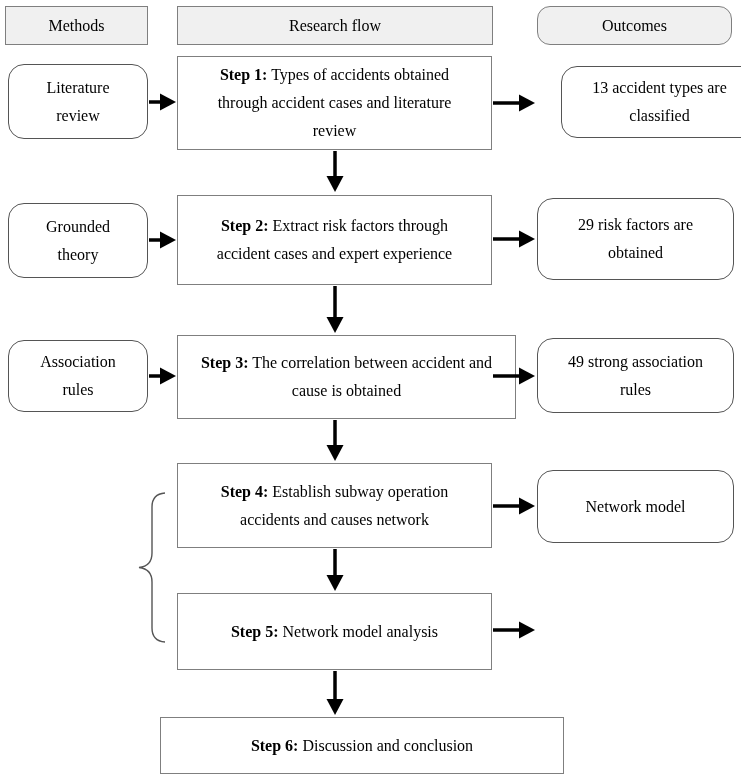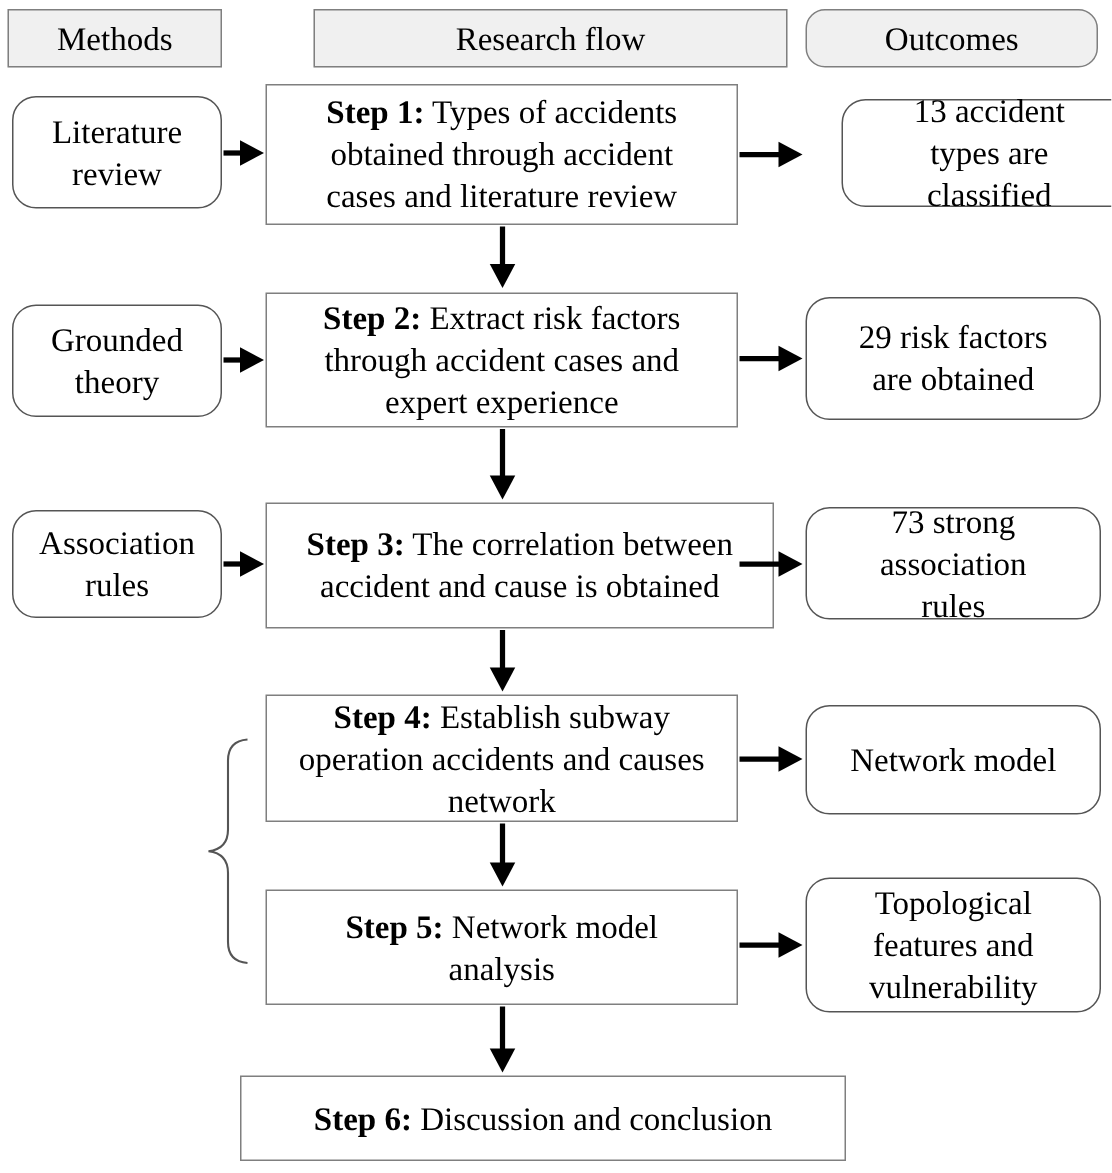--- a/index.html
+++ b/index.html
@@ -11,21 +11,21 @@
     color:#000;
     overflow:hidden;
   }
   .box{
     position:absolute;
     box-sizing:border-box;
     display:flex;
     align-items:center;
     justify-content:center;
     text-align:center;
-    font-size:22px;
+    font-size:16px;
     line-height:28px;
     background:#ffffff;
   }
   .hdr{
     border:1.5px solid #7f7f7f;
     background:#f0f0f0;
   }
   .step{
     border:1.4px solid #7f7f7f;
     padding:2px 20px;
@@ -43,21 +43,21 @@
   .shaft{stroke:#000;stroke-width:3.5px;}
   .head{fill:#000;stroke:none;}
   .brace{fill:none;stroke:#555;stroke-width:1.4px;}
 </style>
 </head>
 <body>
 
 <div id="canvas">
 
   <div class="box hdr" style="left:5px;top:6px;width:143px;height:39px;">Methods</div>
-  <div class="box hdr" style="left:177px;top:6px;width:316px;height:39px;margin-left:32px;">Research flow</div>
+  <div class="box hdr" style="left:177px;top:6px;width:316px;height:39px;">Research flow</div>
   <div class="box hdr" style="left:537px;top:6px;width:195px;height:39px;border-radius:13px;">Outcomes</div>
 
   <div class="box round" style="left:8px;top:64px;width:140px;height:75px;">Literature review</div>
   <div class="box round" style="left:8px;top:203px;width:140px;height:75px;">Grounded theory</div>
   <div class="box round" style="left:8px;top:340px;width:140px;height:72px;">Association rules</div>
 
   <div class="box step" style="left:177px;top:56px;width:315px;height:94px;">
       <span><b>Step 1:</b><span> Types of accidents obtained through accident cases and literature review</span></span>
     </div>
   <div class="box step" style="left:177px;top:195px;width:315px;height:90px;">
@@ -71,23 +71,22 @@
     </div>
   <div class="box step" style="left:177px;top:593px;width:315px;height:77px;">
       <span><b>Step 5:</b><span> Network model analysis</span></span>
     </div>
   <div class="box step" style="left:160px;top:717px;width:404px;height:57px;">
       <span><b>Step 6:</b><span> Discussion and conclusion</span></span>
     </div>
 
   <div class="box round" style="left:561px;top:66px;width:197px;height:72px;">13 accident types are classified</div>
   <div class="box round" style="left:537px;top:198px;width:197px;height:82px;">29 risk factors are obtained</div>
-  <div class="box round" style="left:537px;top:338px;width:197px;height:75px;">73 strong association rules</div>
+  <div class="box round" style="left:537px;top:338px;width:197px;height:75px;">49 strong association rules</div>
   <div class="box round" style="left:537px;top:470px;width:197px;height:73px;">Network model</div>
-  <div class="box round" style="left:537px;top:585px;width:197px;height:90px;">Topological features and vulnerability</div>
 
   <svg id="connectors" viewBox="0 0 741 782" xmlns="http://www.w3.org/2000/svg">
 
     <g>
       <line class="shaft" x1="335" y1="151" x2="335" y2="177"></line>
       <polygon class="head" points="326.5,176 343.5,176 335,192"></polygon>
     </g>
     <g>
       <line class="shaft" x1="335" y1="286" x2="335" y2="318"></line>
       <polygon class="head" points="326.5,317 343.5,317 335,333"></polygon>

